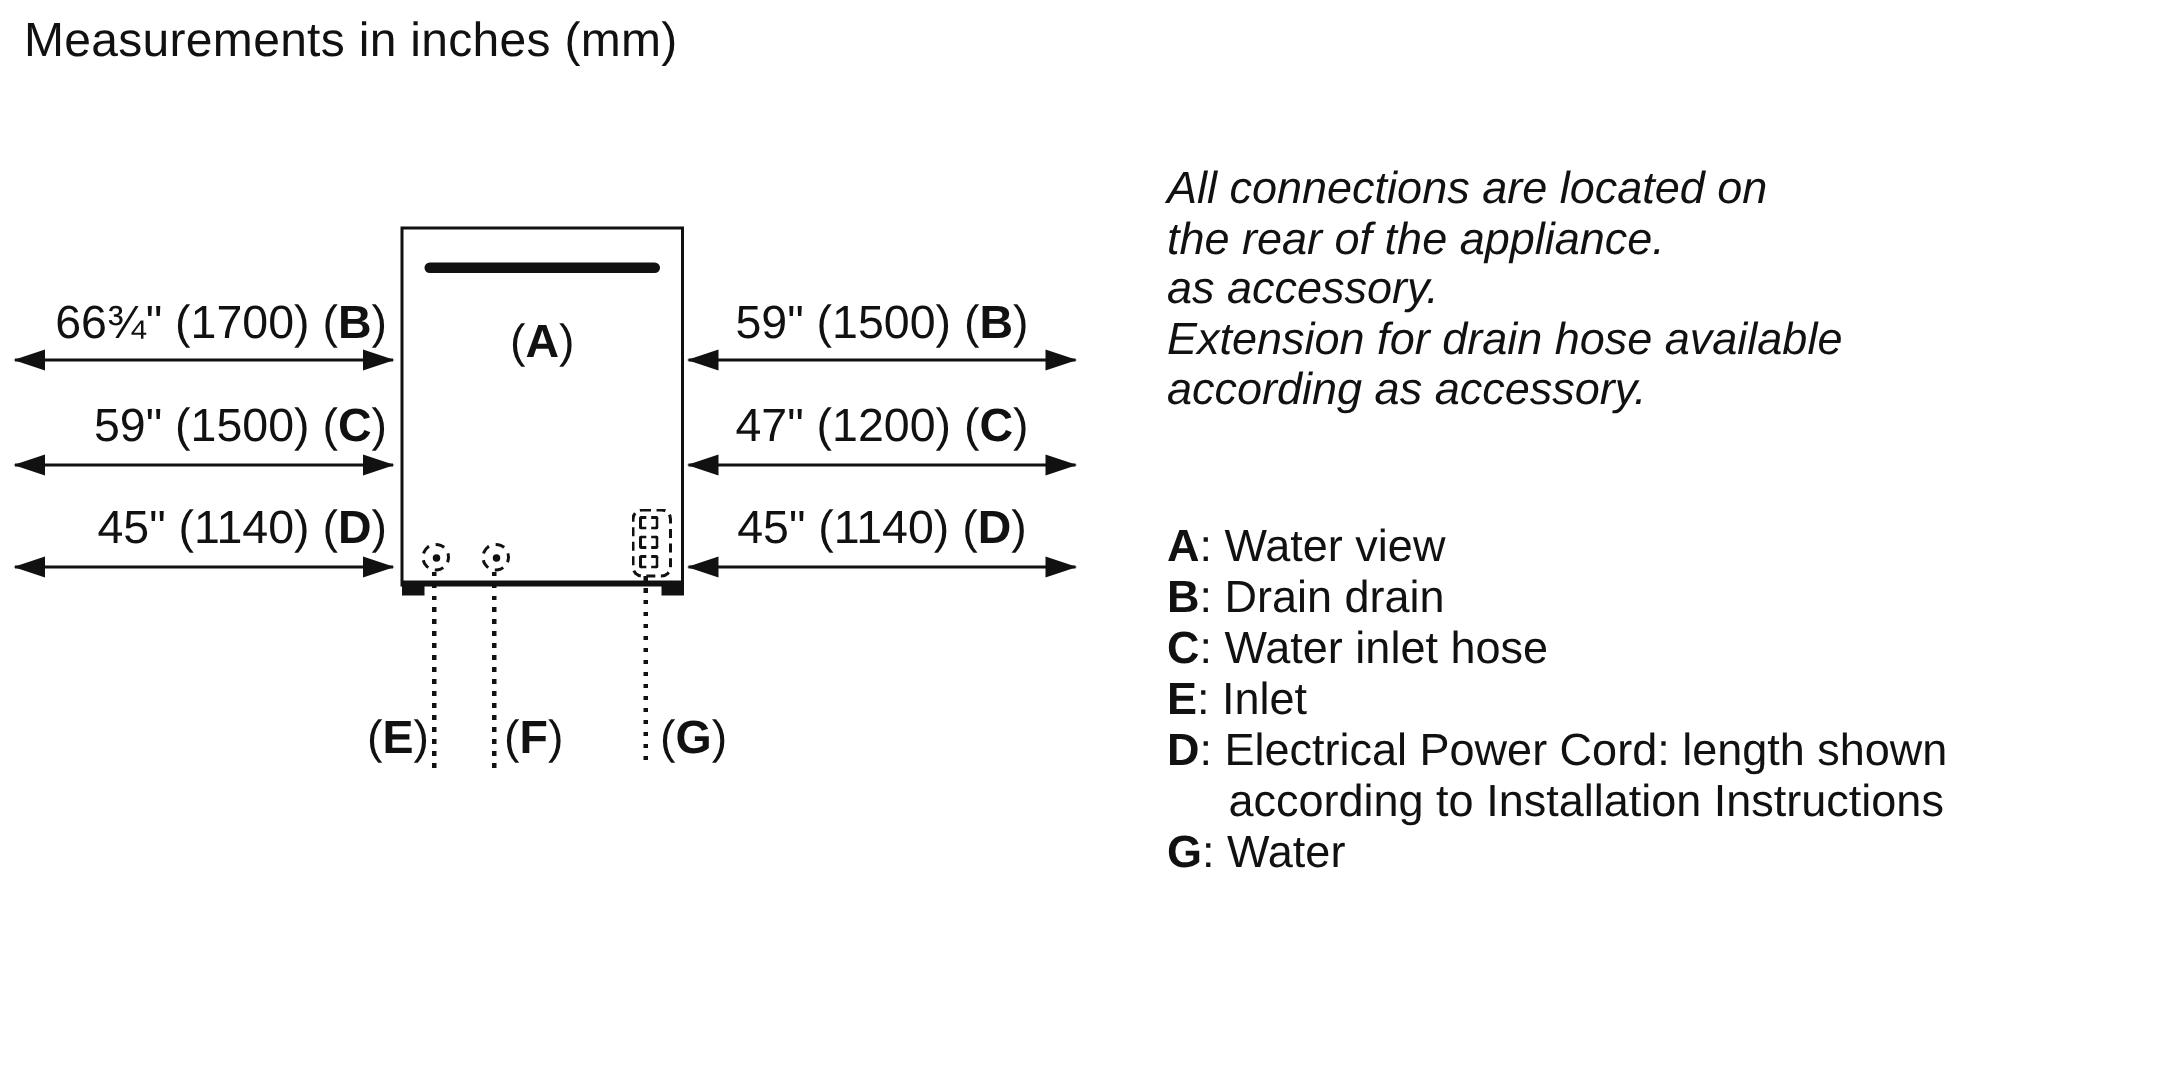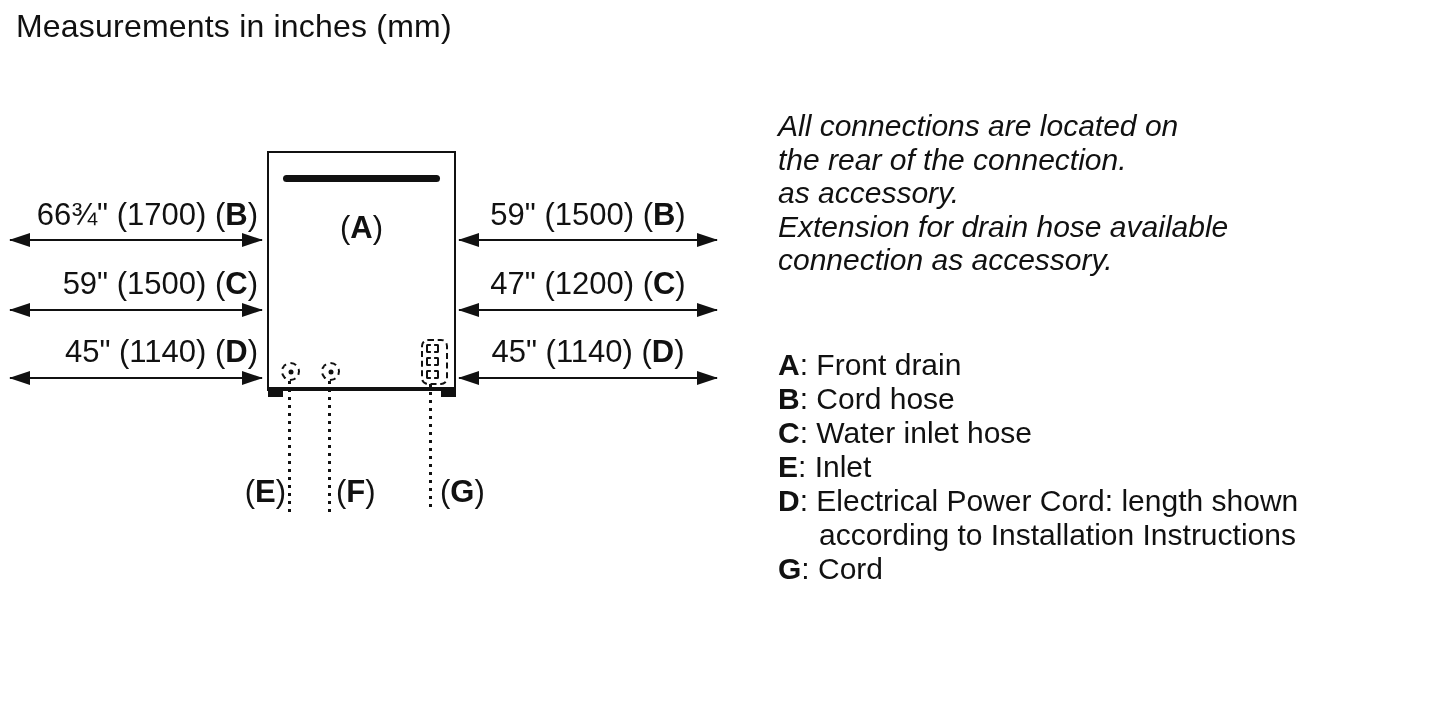--- a/index.html
+++ b/index.html
@@ -214,28 +214,28 @@
   <div class="vdots vdots-e"></div>
   <div class="vdots vdots-f"></div>
   <div class="vdots vdots-g"></div>
 
   <div class="blabel blabel-e"><span>(</span><b>E</b><span>)</span></div>
   <div class="blabel blabel-f"><span>(</span><b>F</b><span>)</span></div>
   <div class="blabel blabel-g"><span>(</span><b>G</b><span>)</span></div>
 
   <div class="info">
     <div class="info-line">All connections are located on</div>
-    <div class="info-line">the rear of the connection.</div>
+    <div class="info-line">the rear of the appliance.</div>
     <div class="info-line">as accessory.</div>
     <div class="info-line">Extension for drain hose available</div>
-    <div class="info-line">connection as accessory.</div>
+    <div class="info-line">according as accessory.</div>
   </div>
 
   <div class="legend">
-    <div class="legend-item"><b>A</b><span>: Front drain</span><div class="legend-text2"></div></div>
-    <div class="legend-item"><b>B</b><span>: Cord hose</span><div class="legend-text2"></div></div>
+    <div class="legend-item"><b>A</b><span>: Water view</span><div class="legend-text2"></div></div>
+    <div class="legend-item"><b>B</b><span>: Drain drain</span><div class="legend-text2"></div></div>
     <div class="legend-item"><b>C</b><span>: Water inlet hose</span><div class="legend-text2"></div></div>
     <div class="legend-item"><b>E</b><span>: Inlet</span><div class="legend-text2"></div></div>
     <div class="legend-item"><b>D</b><span>: Electrical Power Cord: length shown</span><div class="legend-text2">according to Installation Instructions</div></div>
-    <div class="legend-item"><b>G</b><span>: Cord</span><div class="legend-text2"></div></div>
+    <div class="legend-item"><b>G</b><span>: Water</span><div class="legend-text2"></div></div>
   </div>
 
 </div>
 
 </body></html>

